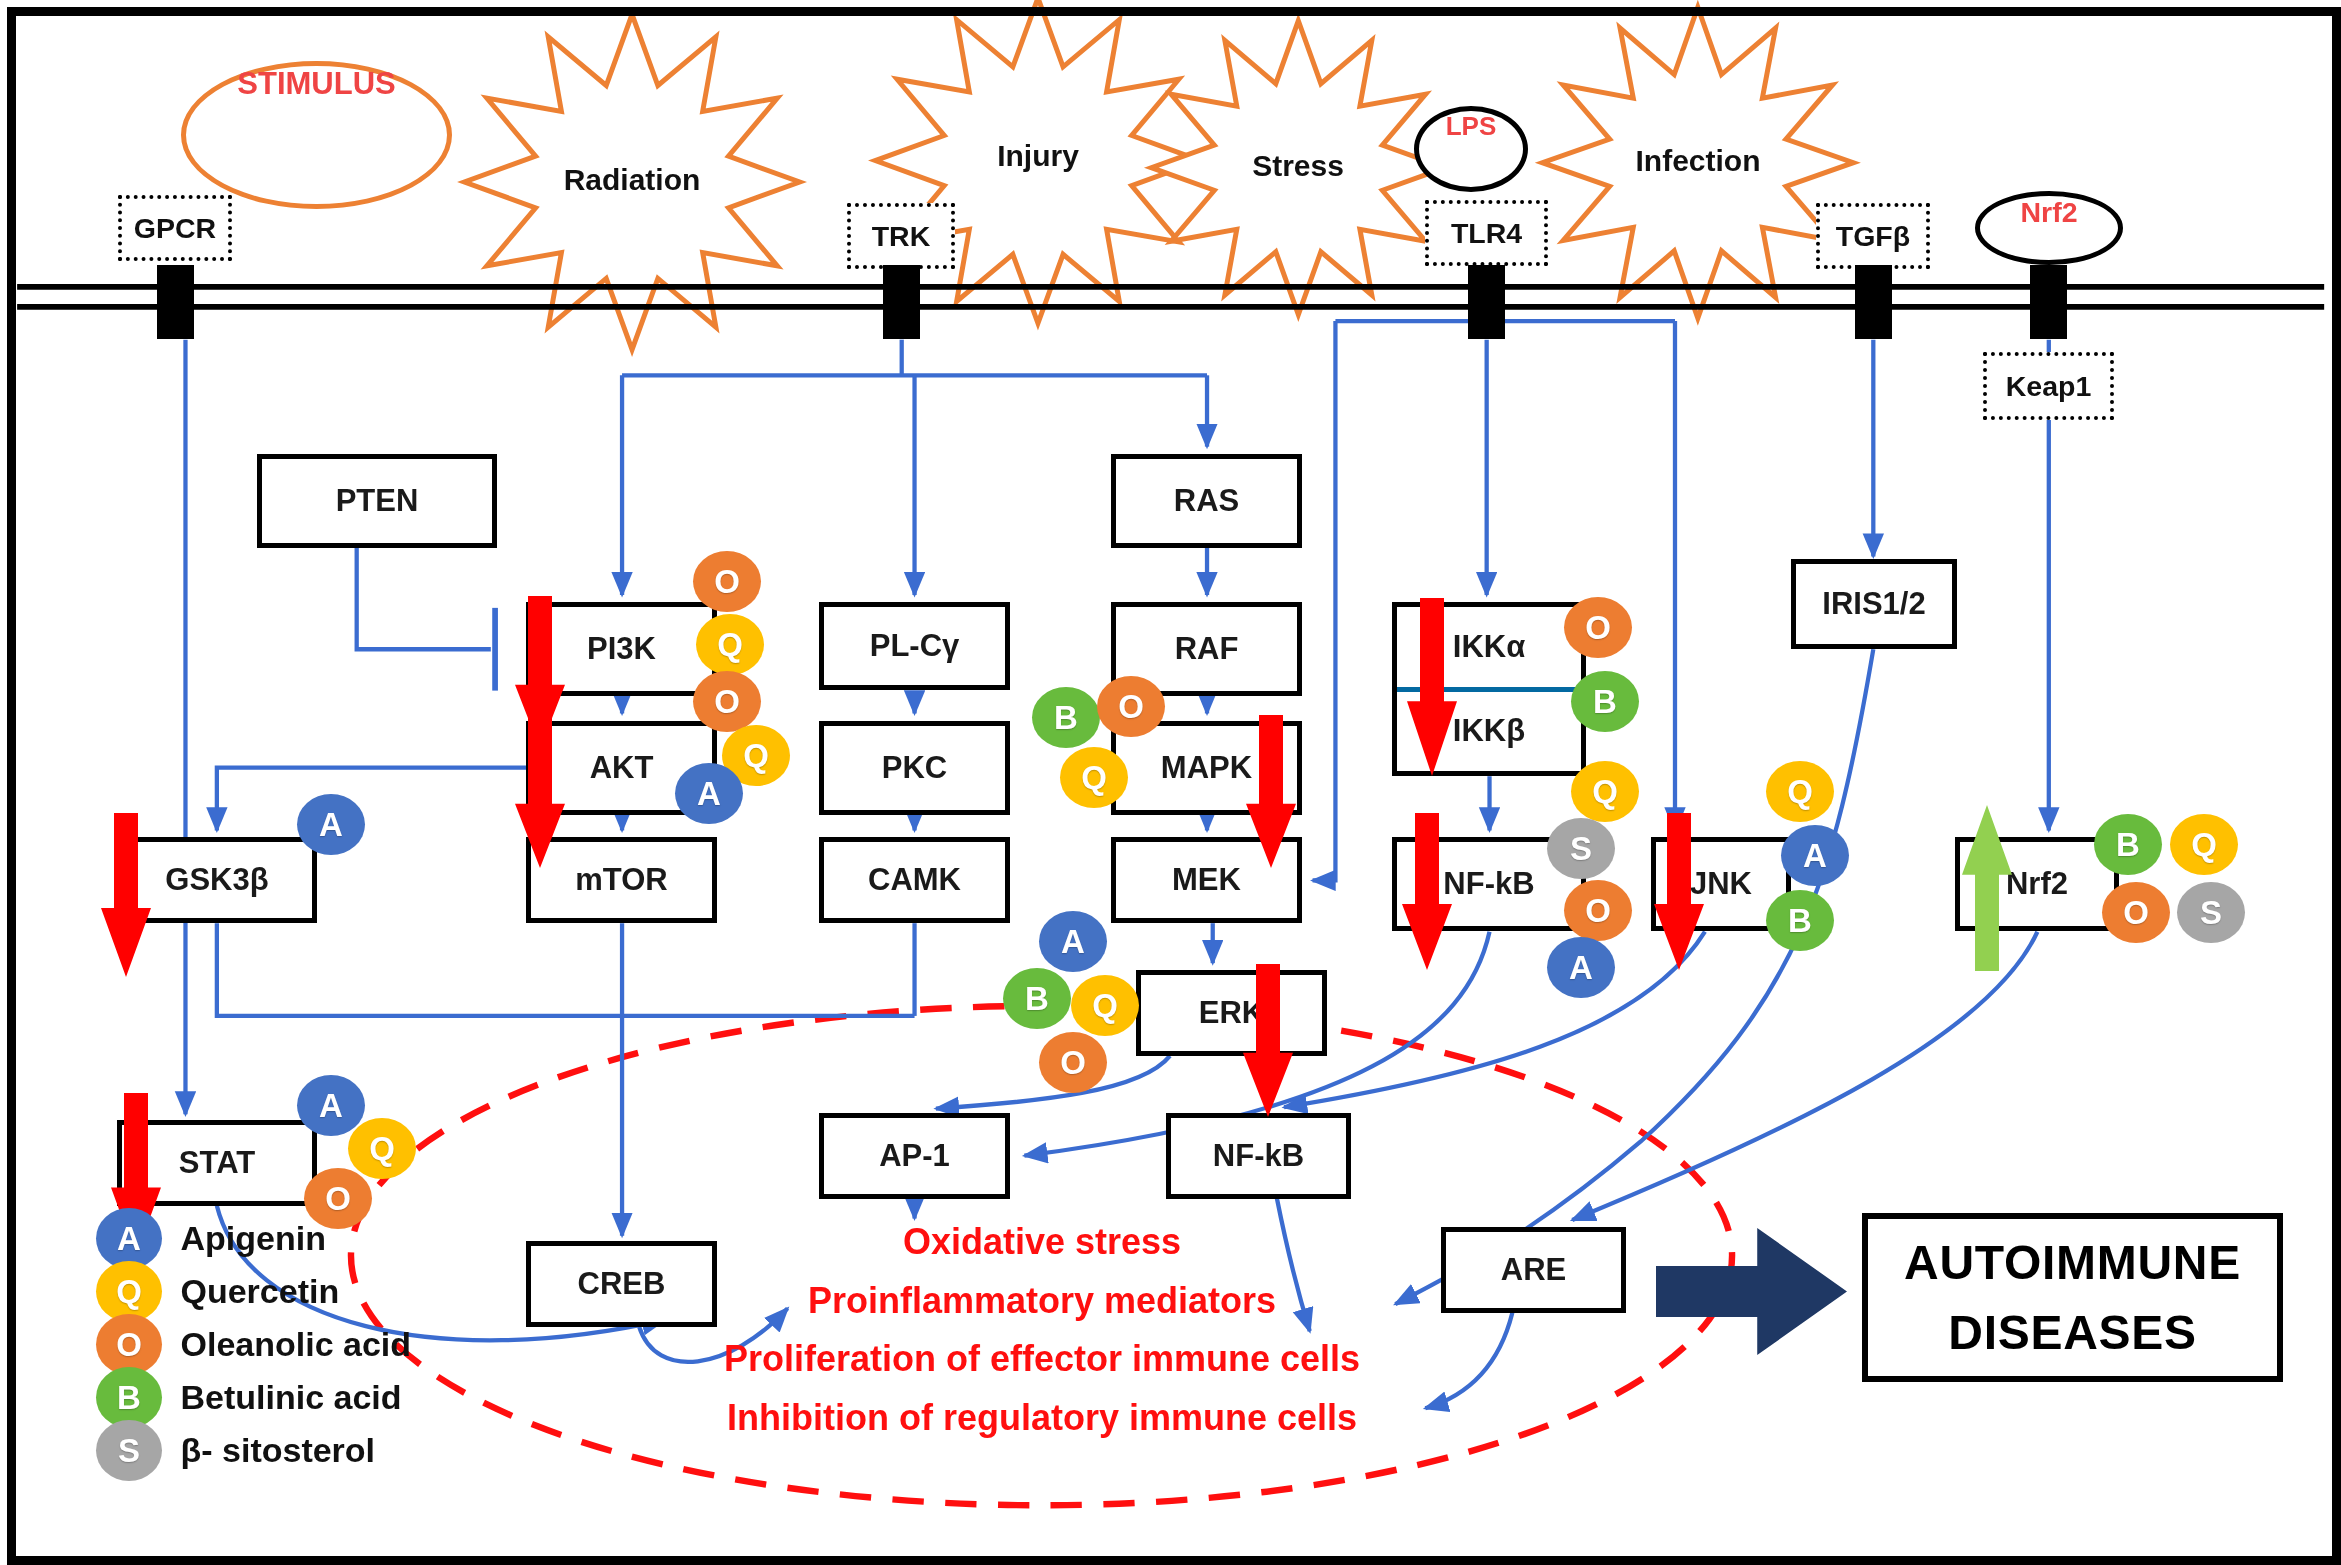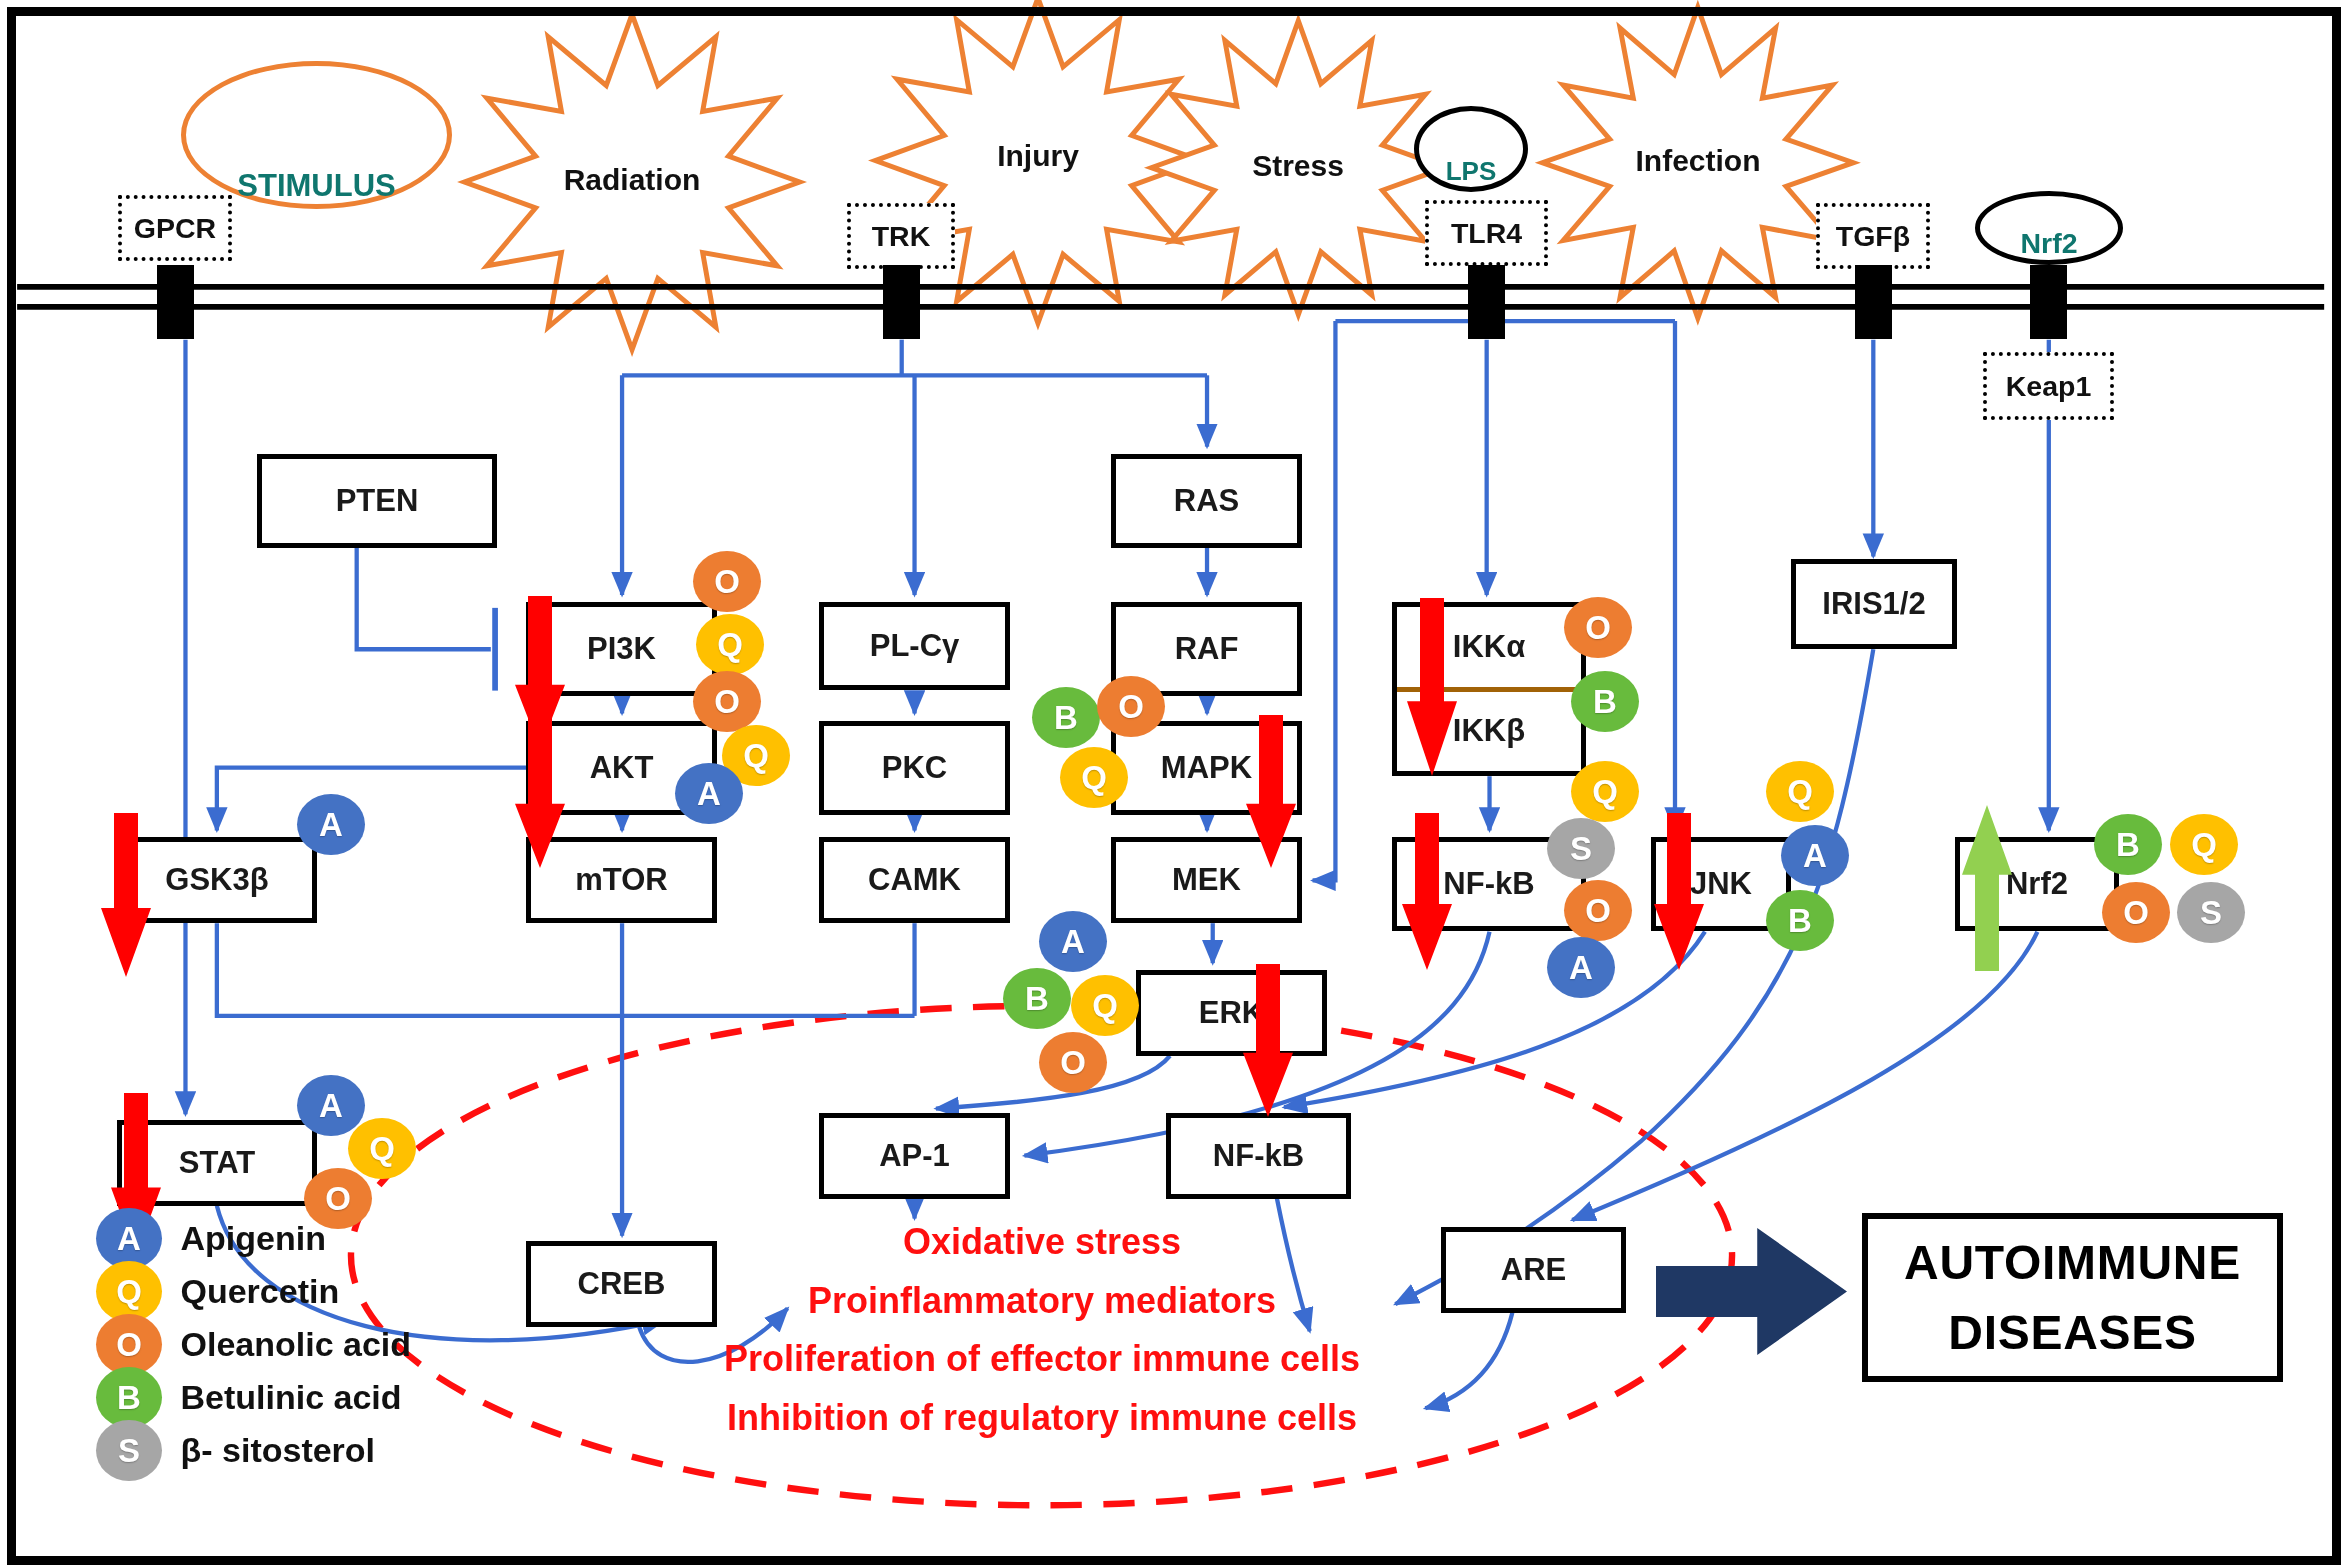--- a/index.html
+++ b/index.html
@@ -7,21 +7,21 @@
           font-family:"Liberation Sans",sans-serif;overflow:hidden;}
   #frame{position:absolute;left:7.1px;top:7.1px;width:2316px;height:1540px;border:9.3px solid #000;}
   svg.layer{position:absolute;left:0;top:0;width:2342px;height:1566px;}
   .box{position:absolute;background:#fff;border:5px solid #000;display:flex;
        align-items:center;justify-content:center;font-weight:bold;font-size:31px;
        color:#1a1a1a;box-sizing:border-box;text-align:center;}
   .dotted{position:absolute;background:#fff;border:4.3px dotted #000;display:flex;
        align-items:center;justify-content:center;font-weight:bold;font-size:28.5px;
        color:#111;box-sizing:border-box;}
   .ovalshape{position:absolute;background:#fff;border-radius:50%;display:flex;
-       align-items:flex-end;justify-content:center;font-weight:bold;color:#0f766e;box-sizing:border-box;}
+       align-items:flex-start;justify-content:center;font-weight:bold;color:#ef4444;box-sizing:border-box;}
   .recblock{position:absolute;background:#000;}
   .badge{position:absolute;width:68px;height:61px;border-radius:50%;color:#fff;
        font-weight:bold;font-size:33px;display:flex;align-items:center;justify-content:center;
        text-shadow:0 1.4px 1.4px rgba(0,0,0,.25);}
   .redarrow{position:absolute;background:#FF0000;}
   .arrshape{clip-path:polygon(26% 0,74% 0,74% 58%,100% 58%,50% 100%,0 58%,26% 58%);}
   .arrshape-up{clip-path:polygon(50% 0,100% 42%,74% 42%,74% 100%,26% 100%,26% 42%,0 42%);}
   .starlabel{position:absolute;transform:translate(-50%,-50%);font-weight:bold;
        font-size:30px;color:#111;white-space:nowrap;}
   .redline{position:absolute;transform:translateX(-50%);font-weight:bold;font-size:36px;
@@ -149,21 +149,21 @@
   <div class="box" style="left:1111px;top:454px;width:191px;height:94px;">
     <span>RAS</span>
     </div>
   <div class="box" style="left:1111px;top:602px;width:191px;height:94px;">
     <span>RAF</span>
     </div>
   <div class="box" style="left:1392px;top:602px;width:194px;height:174px;flex-direction:column;padding:0;">
     <div style="flex:1;display:flex;align-items:center;justify-content:center;width:100%;">
       <span>IKKα</span>
       </div>
-    <div style="flex:1;display:flex;align-items:center;justify-content:center;width:100%;border-top:5px solid #a16207;">
+    <div style="flex:1;display:flex;align-items:center;justify-content:center;width:100%;border-top:5px solid #0369a1;">
       <span>IKKβ</span>
       </div>
   </div>
   <div class="box" style="left:1791px;top:559px;width:166px;height:90px;">
     <span>IRIS1/2</span>
     </div>
   <div class="box" style="left:526px;top:721px;width:191px;height:94px;">
     <span>AKT</span>
     </div>
   <div class="box" style="left:819px;top:721px;width:191px;height:94px;">

